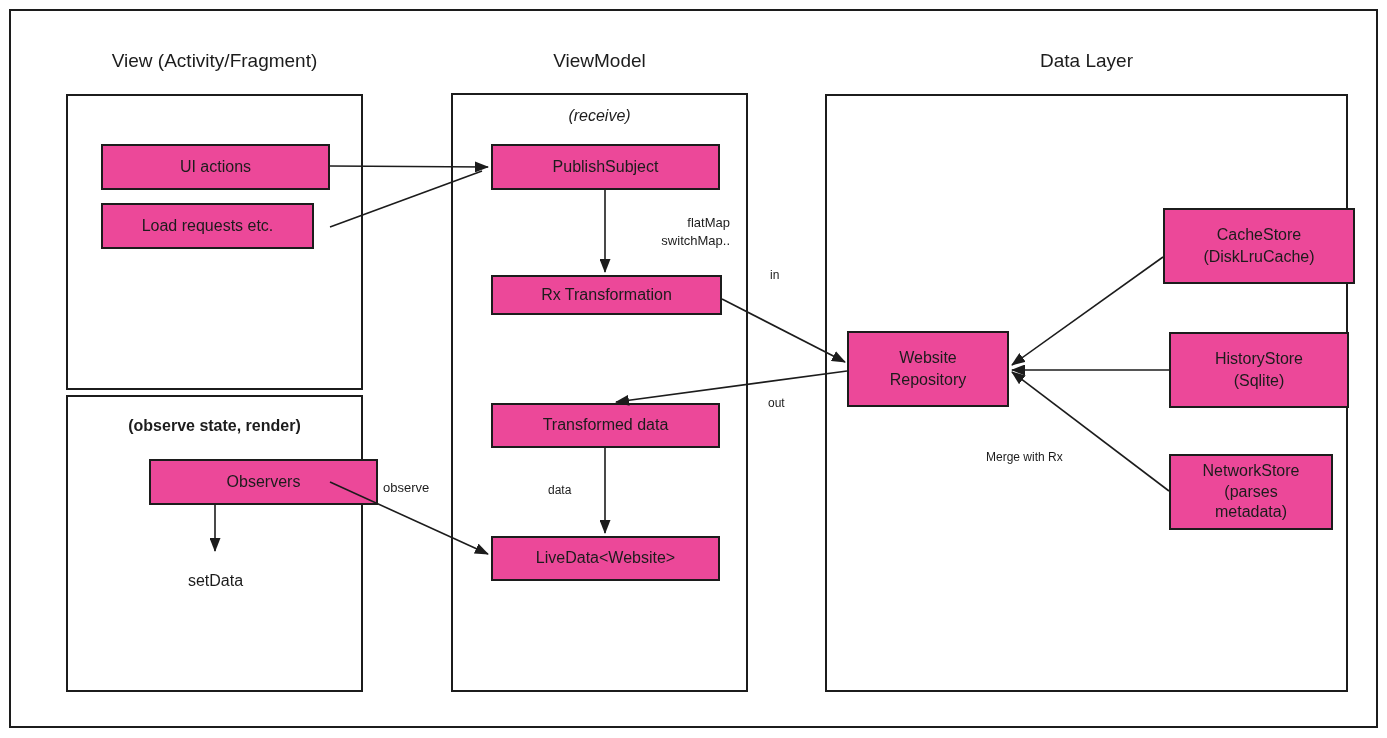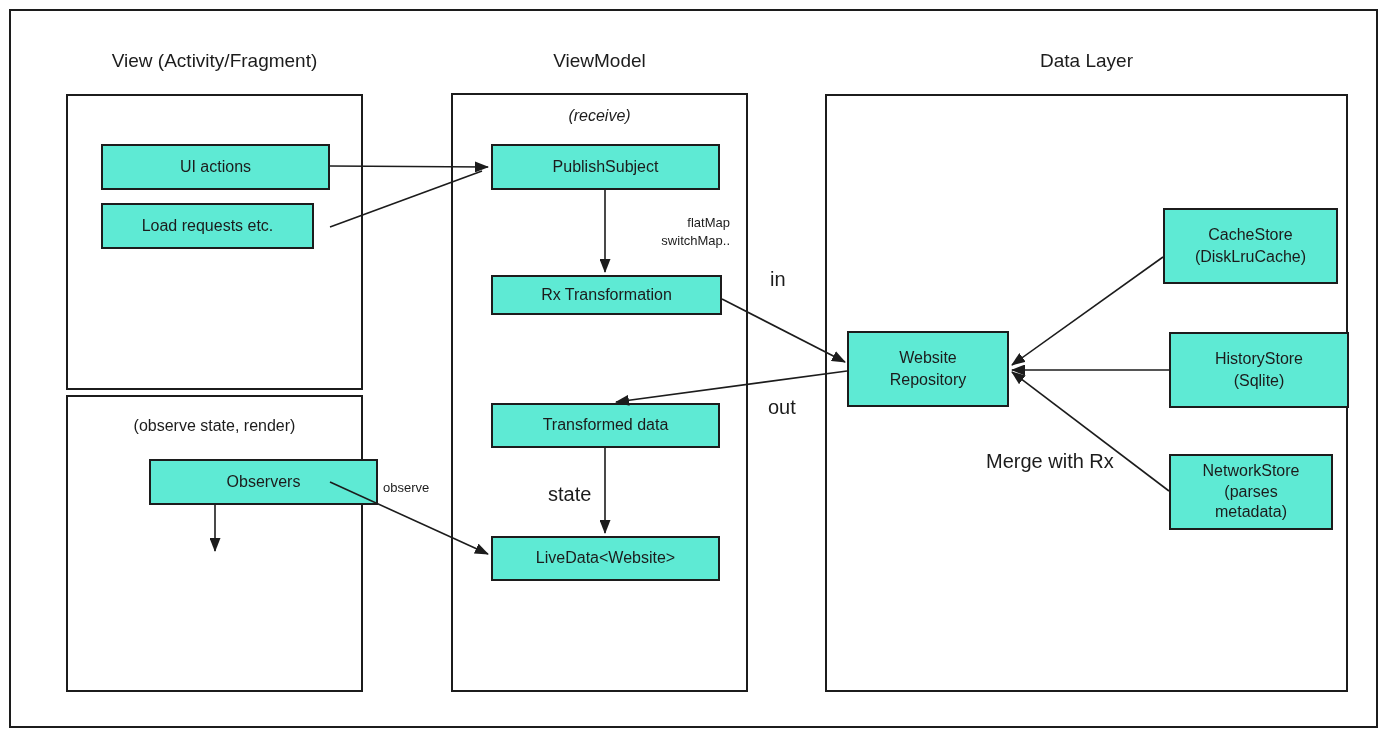--- a/index.html
+++ b/index.html
@@ -3,28 +3,28 @@
 <meta charset="utf-8">
 <style>
   html,body { margin:0; padding:0; background:#ffffff; }
   .canvas {
     position:relative; width:1387px; height:738px; background:#ffffff;
     font-family:"Liberation Sans", sans-serif; color:#1c1c1c; overflow:hidden;border-radius:29px;
   }
   .frame { position:absolute; box-sizing:border-box; border:2px solid #1c1c1c; background:transparent; }
   .col   { position:absolute; box-sizing:border-box; border:2px solid #1c1c1c; background:transparent; }
   .node  {
-    position:absolute; box-sizing:border-box; border:2px solid #1c1c1c; background:#5eead4;
+    position:absolute; box-sizing:border-box; border:2px solid #1c1c1c; background:#ec4899;
     display:flex; align-items:center; justify-content:center; text-align:center;
     font-size:16px; line-height:1.4; white-space:pre-line;
   }
   .title { position:absolute; font-size:19px; text-align:center; white-space:nowrap; }
   .note  { position:absolute; font-size:16px; text-align:center; white-space:nowrap; }
   .freetext { position:absolute; font-size:16px; text-align:center; white-space:nowrap; }
-  .edge-label { position:absolute; font-size:20px; white-space:nowrap; }
+  .edge-label { position:absolute; font-size:12px; white-space:nowrap; }
   .edge-label.small { font-size:13px; }
   .edge-label.stack { text-align:center; line-height:18px; }
   svg.wires { position:absolute; left:0; top:0; pointer-events:none; }
   svg.wires line { stroke:#1c1c1c; stroke-width:1.6; }
 </style>
 </head>
 <body>
 
 <div class="canvas">
 
@@ -33,48 +33,49 @@
   <div class="title" style="left:66px; top:50px; width:297px;">View (Activity/Fragment)</div>
   <div class="title" style="left:451px; top:50px; width:297px;">ViewModel</div>
   <div class="title" style="left:825px; top:50px; width:523px;">Data Layer</div>
 
   <div class="col" style="left:66px; top:94px; width:297px; height:296px;"></div>
   <div class="col" style="left:66px; top:395px; width:297px; height:297px;"></div>
   <div class="col" style="left:451px; top:93px; width:297px; height:599px;"></div>
   <div class="col" style="left:825px; top:94px; width:523px; height:598px;"></div>
 
   <div class="note" style="left:451px; top:107px; width:297px;font-style:italic;">(receive)</div>
-  <div class="note" style="left:66px; top:417px; width:297px;">(observe state, render)</div>
+  <div class="note" style="left:66px; top:417px; width:297px;font-weight:bold;">(observe state, render)</div>
 
   <div class="node" style="left:101px; top:144px; width:229px; height:46px;">UI actions</div>
   <div class="node" style="left:101px; top:203px; width:213px; height:46px;">Load requests etc.</div>
   <div class="node" style="left:101px; top:459px; width:229px; height:46px;margin-left:48px;">Observers</div>
+  <div class="freetext" style="left:101px; top:572px; width:229px;">setData</div>
 
   <div class="node" style="left:491px; top:144px; width:229px; height:46px;">PublishSubject</div>
   <div class="node" style="left:491px; top:275px; width:231px; height:40px;">Rx Transformation</div>
   <div class="node" style="left:491px; top:403px; width:229px; height:45px;">Transformed data</div>
   <div class="node" style="left:491px; top:536px; width:229px; height:45px;">LiveData&lt;Website&gt;</div>
 
   <div class="node" style="left:847px; top:331px; width:162px; height:76px;">Website
 Repository</div>
-  <div class="node" style="left:1163px; top:208px; width:175px; height:76px;">CacheStore
+  <div class="node" style="left:1163px; top:208px; width:192px; height:76px;">CacheStore
 (DiskLruCache)</div>
   <div class="node" style="left:1169px; top:332px; width:180px; height:76px;">HistoryStore
 (Sqlite)</div>
   <div class="node" style="left:1169px; top:454px; width:164px; height:76px; line-height:1.3;">NetworkStore
 (parses
 metadata)</div>
 
   <div class="edge-label small stack" style="left:610px; top:214px; width:120px;text-align:right;">
     <div>flatMap</div>
     <div>switchMap..</div>
   </div>
   <div class="edge-label" style="left:770px; top:268px;">in</div>
   <div class="edge-label" style="left:768px; top:396px;">out</div>
-  <div class="edge-label" style="left:548px; top:483px;">state</div>
+  <div class="edge-label" style="left:548px; top:483px;">data</div>
   <div class="edge-label small" style="left:383px; top:480px;">observe</div>
   <div class="edge-label" style="left:986px; top:450px;">Merge with Rx</div>
 
   <svg class="wires" width="1387" height="738" viewBox="0 0 1387 738">
     <defs>
       <marker id="ah" markerUnits="userSpaceOnUse" markerWidth="15" markerHeight="11" refX="13" refY="5.5" orient="auto">
         <path d="M0,0 L14,5.5 L0,11 Z" fill="#1c1c1c"></path>
       </marker>
     </defs>
     <line x1="330" y1="166" x2="488" y2="167" marker-end="url(#ah)"></line>

